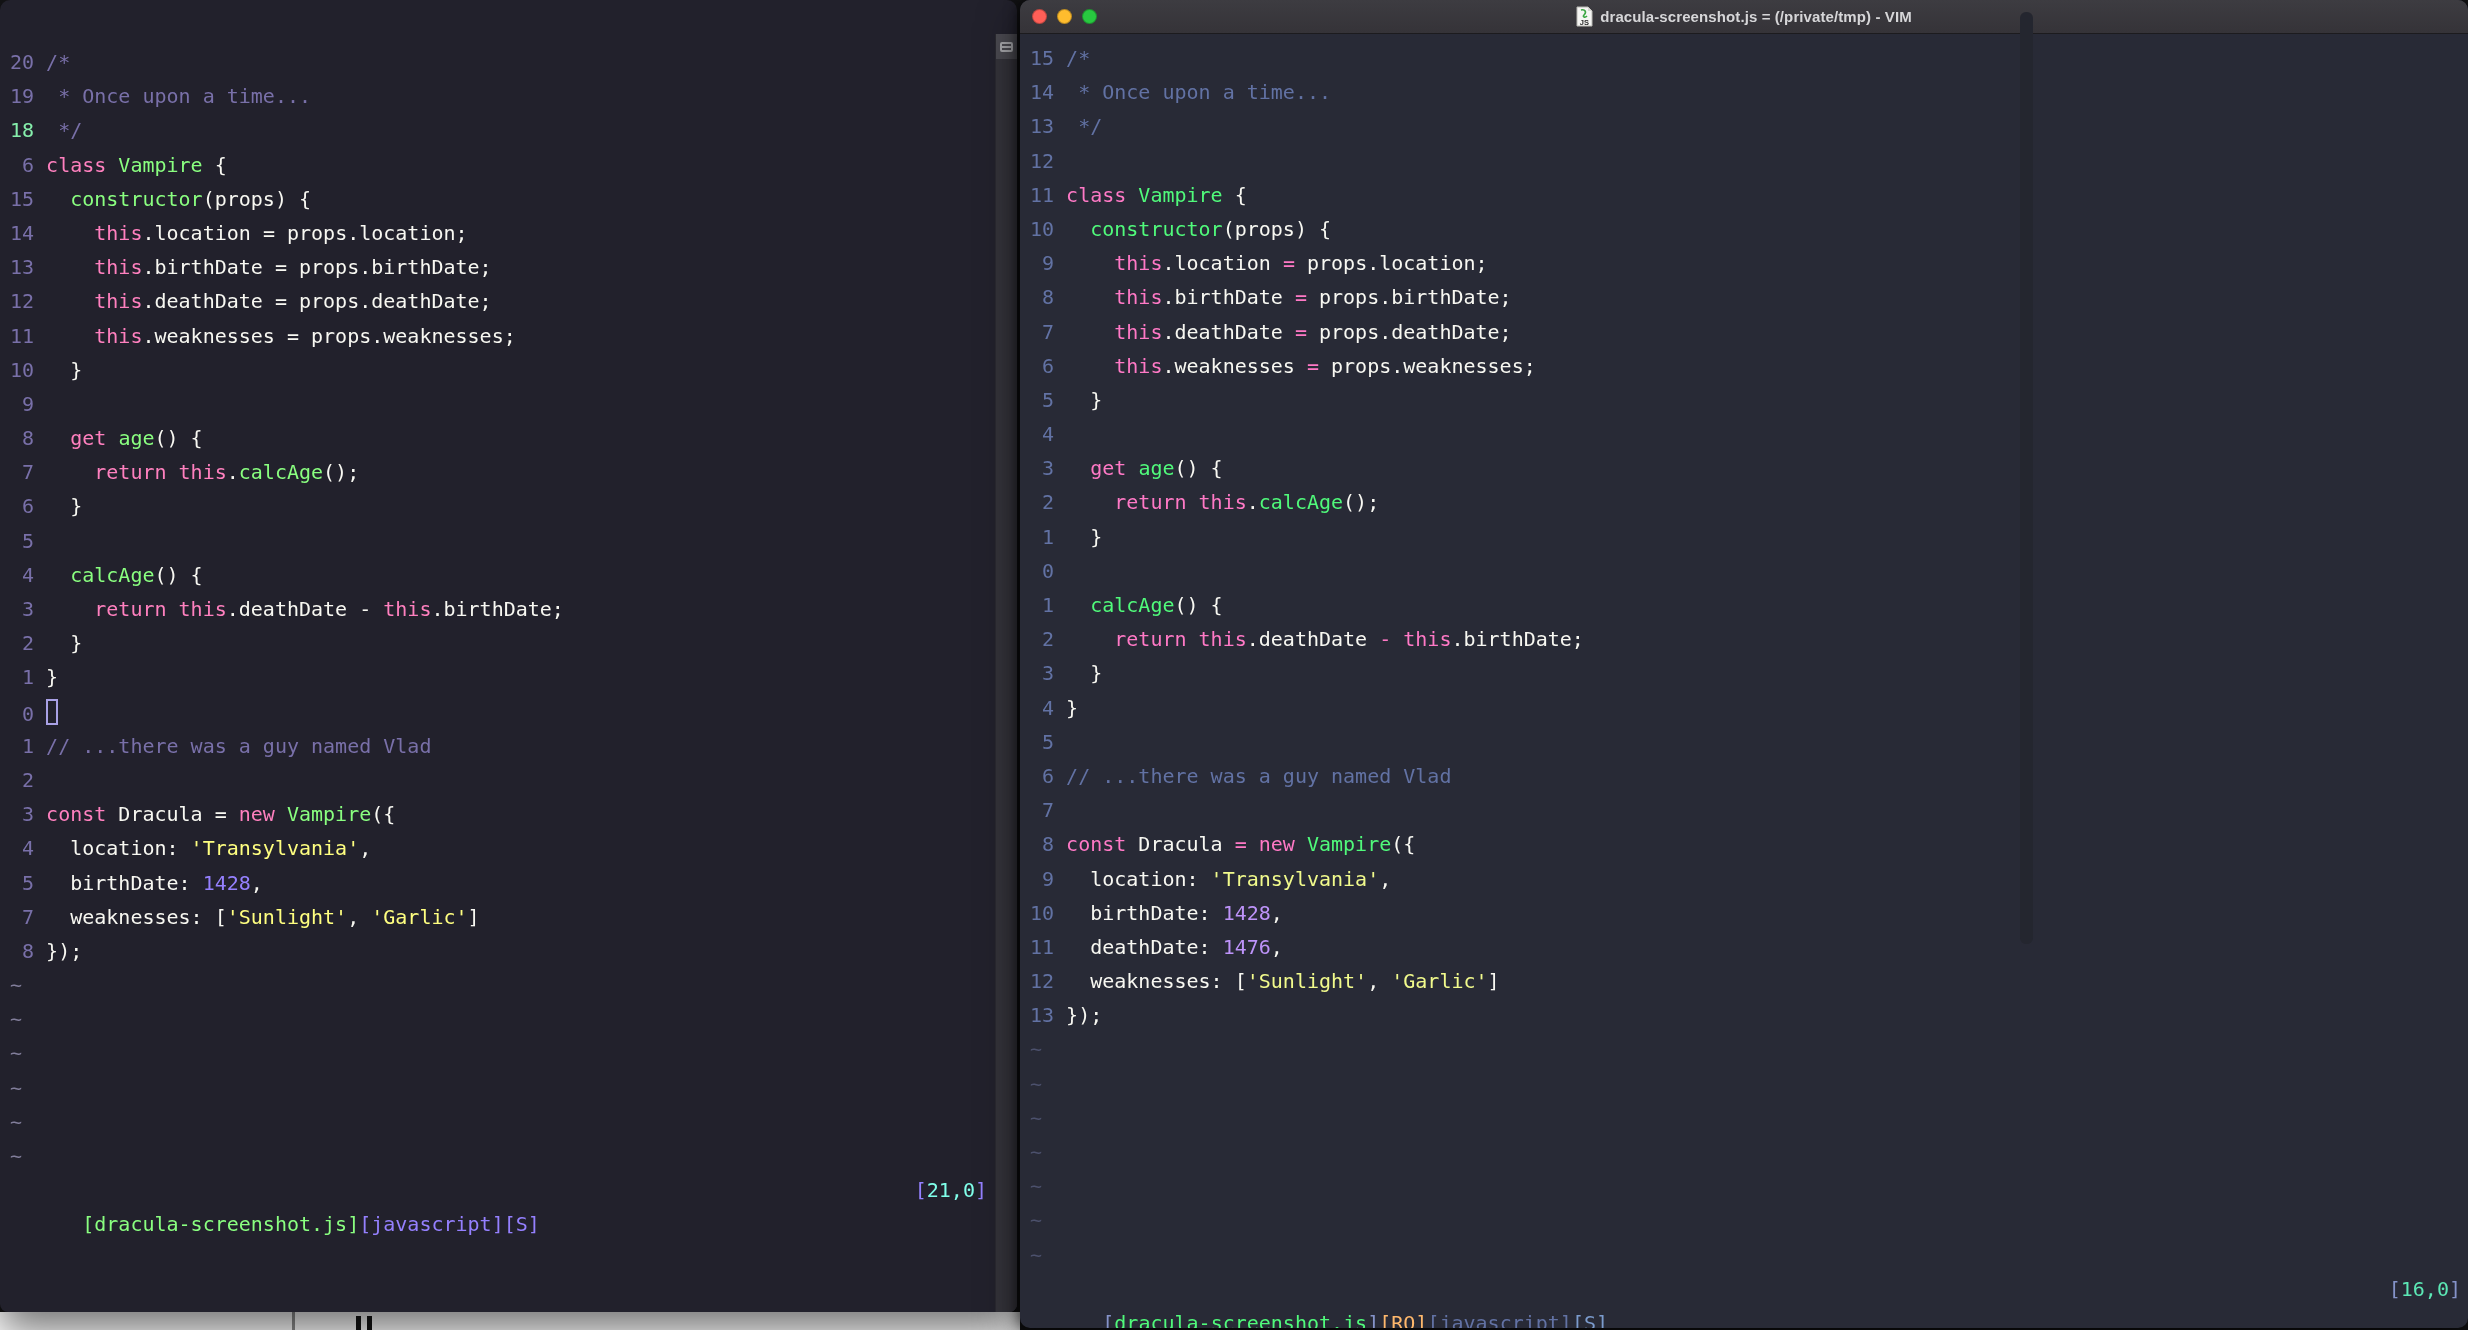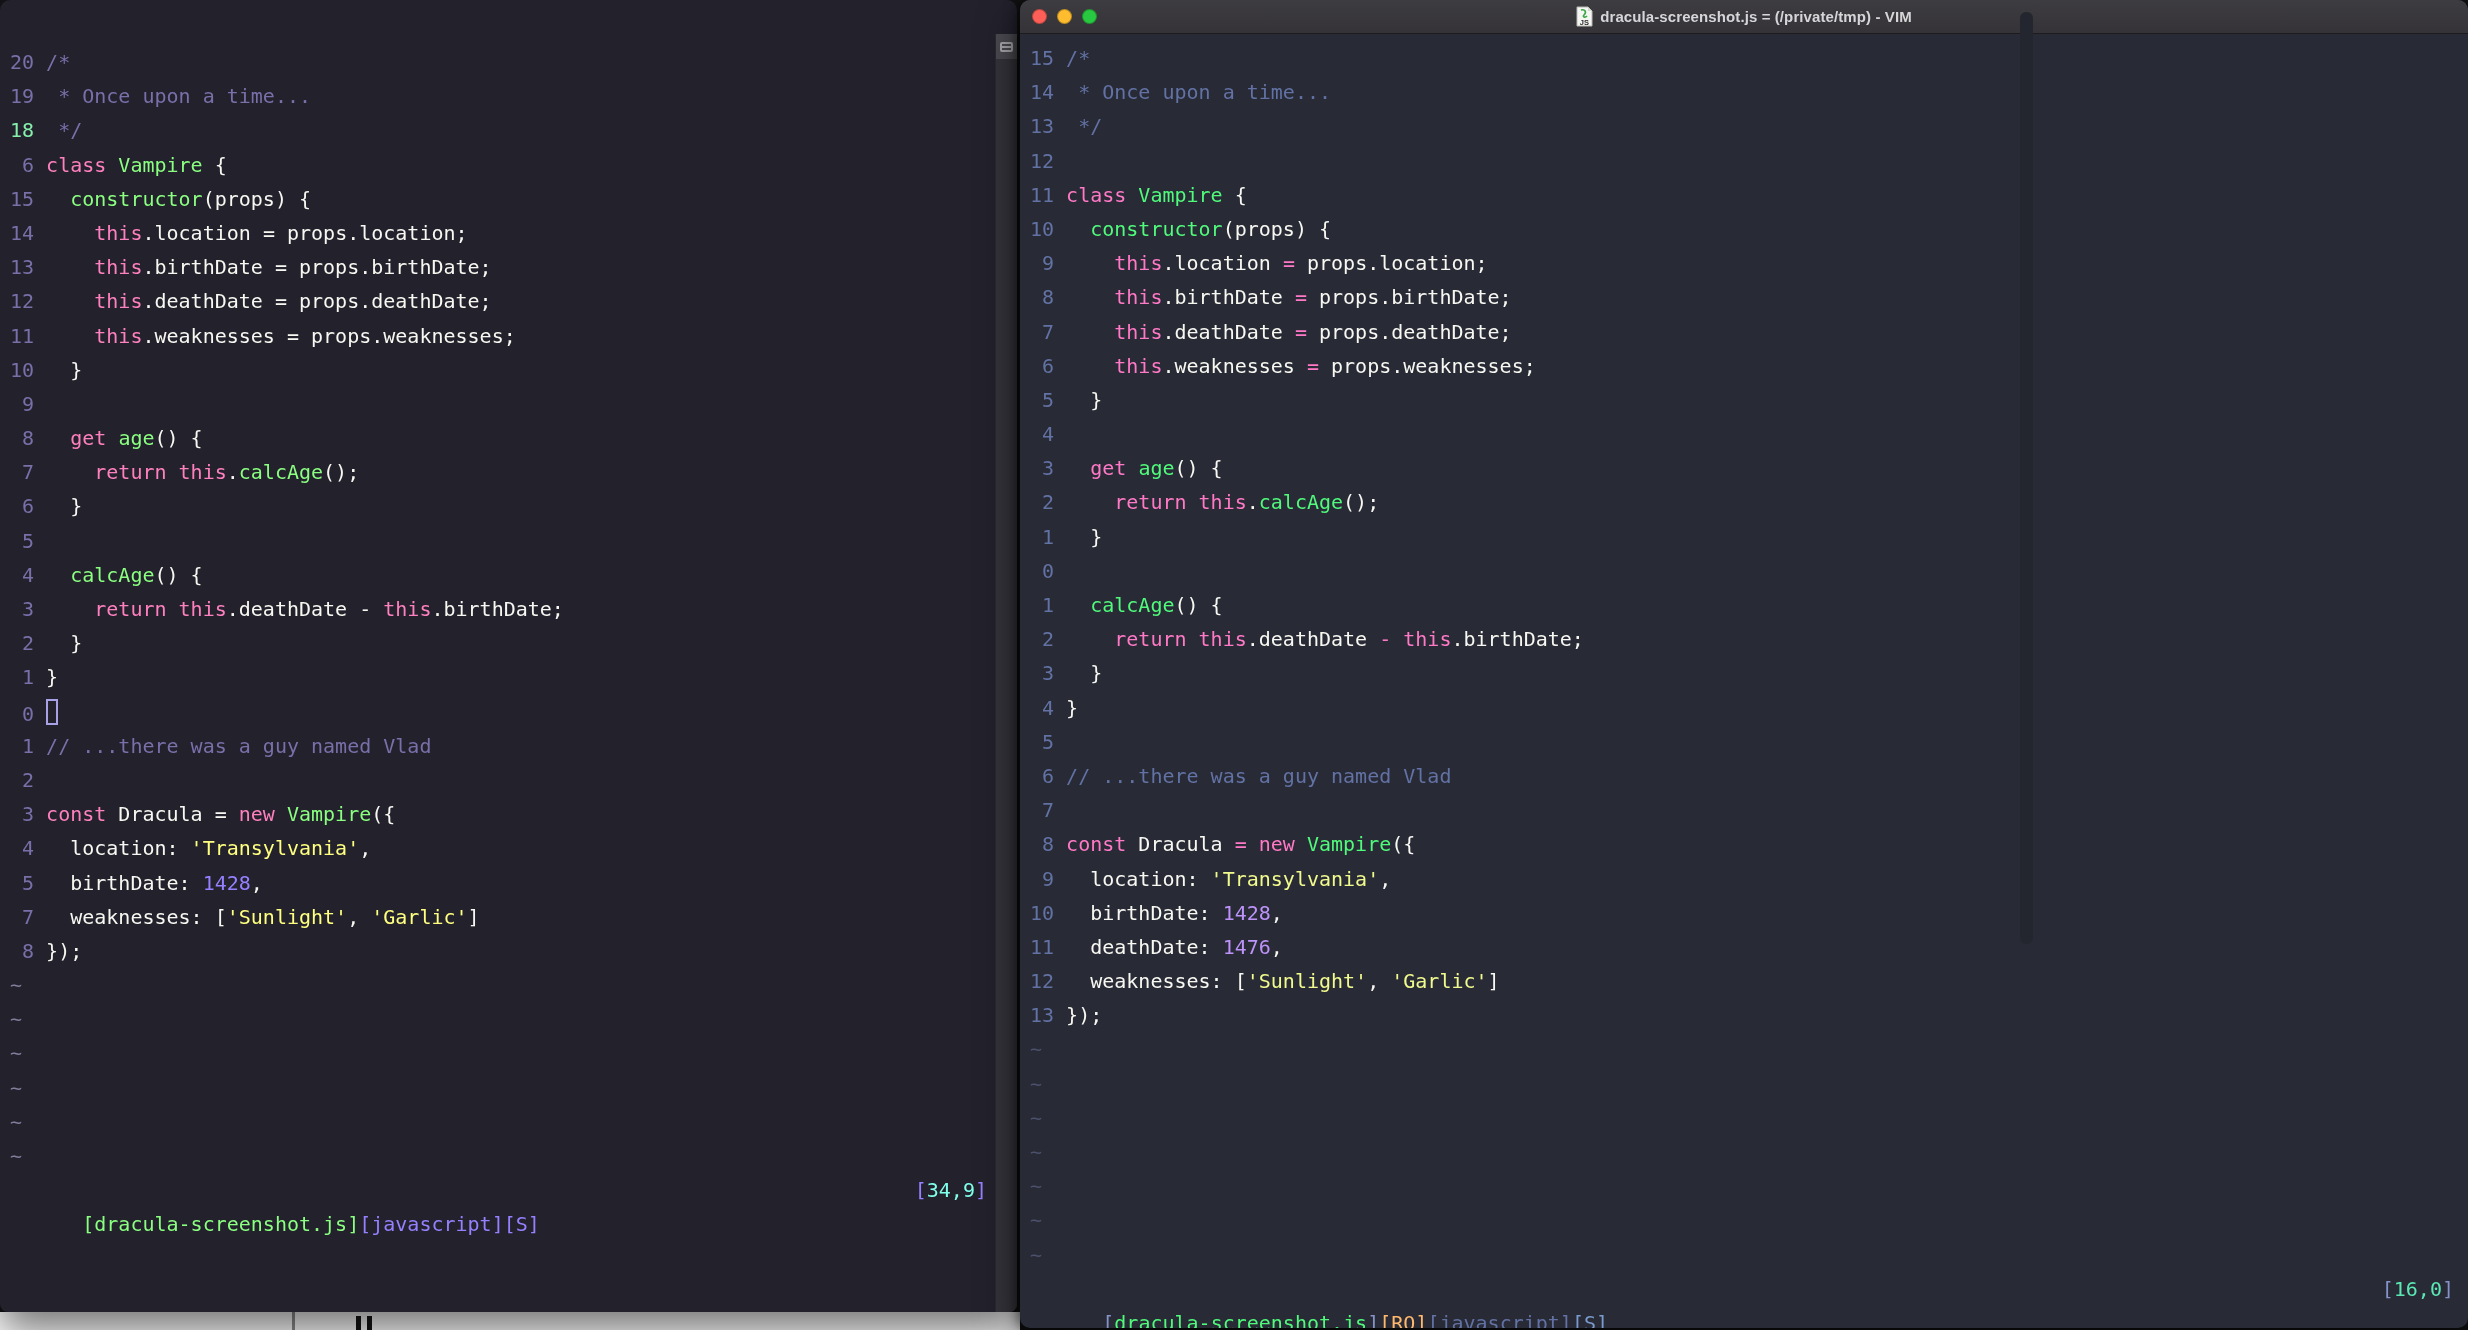--- a/index.html
+++ b/index.html
@@ -23,21 +23,21 @@
   
   .body-area{position:absolute;left:0;right:0;bottom:0;overflow:hidden;}
   #left-window .body-area{top:33px;padding:12px 0 0 10px;}
   #right-window .body-area{top:33px;padding:8px 0 0 10px;}
   .code{font-family:"DejaVu Sans Mono",monospace;font-size:20px;}
   .row{height:34.2px;line-height:34.2px;white-space:pre;position:relative;}
   .num{display:inline-block;width:2ch;text-align:right;margin-right:1ch;}
   .cursor-box{display:inline-block;box-sizing:border-box;width:12px;height:26px;border:2px solid #A9A1E5;position:relative;top:4px;}
   .status-row .st-right{position:absolute;top:0;}
   #left-window .st-right{right:30px;}
-  #right-window .st-right{right:14px;}
+  #right-window .st-right{right:7px;}
   .cmd-row{height:26px;line-height:26px;}
   
   #left-scrollbar{position:absolute;top:34px;bottom:0;right:0;width:21px;background:#3a3941;border-left:1px solid #2a2930;}
   #split-button{height:25px;background:#4a4950;border-bottom:1px solid #333239;display:flex;align-items:center;justify-content:center;}
   #split-button .glyph{width:13px;height:10px;border:2px solid #a6a6aa;border-radius:2px;box-sizing:border-box;position:relative;}
   #split-button .glyph::after{content:"";position:absolute;left:0;right:0;top:2px;height:2px;background:#a6a6aa;}
   #left-scrollbar .track{position:absolute;top:25px;bottom:0;left:0;right:0;background:#34333a;}
   
   #right-scrollstrip{position:absolute;left:1000px;top:12px;width:13px;height:932px;background:#24262f;border-radius:6px;}
   
@@ -87,21 +87,21 @@
         <div class="row"><span class="num" style="color: rgb(121, 112, 169);">7</span><span style="color: rgb(248, 248, 242);">  weaknesses: [</span><span style="color: rgb(255, 255, 128);">'Sunlight'</span><span style="color: rgb(248, 248, 242);">, </span><span style="color: rgb(255, 255, 128);">'Garlic'</span><span style="color: rgb(248, 248, 242);">]</span></div>
         <div class="row"><span class="num" style="color: rgb(121, 112, 169);">8</span><span style="color: rgb(248, 248, 242);">});</span></div>
         <div class="row"><span style="color: rgb(130, 126, 155);">~</span></div>
         <div class="row"><span style="color: rgb(130, 126, 155);">~</span></div>
         <div class="row"><span style="color: rgb(130, 126, 155);">~</span></div>
         <div class="row"><span style="color: rgb(130, 126, 155);">~</span></div>
         <div class="row"><span style="color: rgb(130, 126, 155);">~</span></div>
         <div class="row"><span style="color: rgb(130, 126, 155);">~</span></div>
       </div>
     <div class="row status-row">
-      <span class="st-left"><span style="color: rgb(138, 255, 128);">[dracula-screenshot.js]</span><span style="color: rgb(149, 128, 255);">[javascript]</span><span style="color: rgb(149, 128, 255);">[S]</span></span><span class="st-right"><span style="color: rgb(149, 128, 255);">[</span><span style="color: rgb(128, 255, 234);">34,9</span><span style="color: rgb(149, 128, 255);">]</span></span>
+      <span class="st-left"><span style="color: rgb(138, 255, 128);">[dracula-screenshot.js]</span><span style="color: rgb(149, 128, 255);">[javascript]</span><span style="color: rgb(149, 128, 255);">[S]</span></span><span class="st-right"><span style="color: rgb(149, 128, 255);">[</span><span style="color: rgb(128, 255, 234);">21,0</span><span style="color: rgb(149, 128, 255);">]</span></span>
     </div>
     <div class="row"></div>
   </div>
   <div id="left-scrollbar">
     <div id="split-button">
         <span class="glyph"></span>
       </div>
     <div class="track"></div>
   </div>
 </div>

